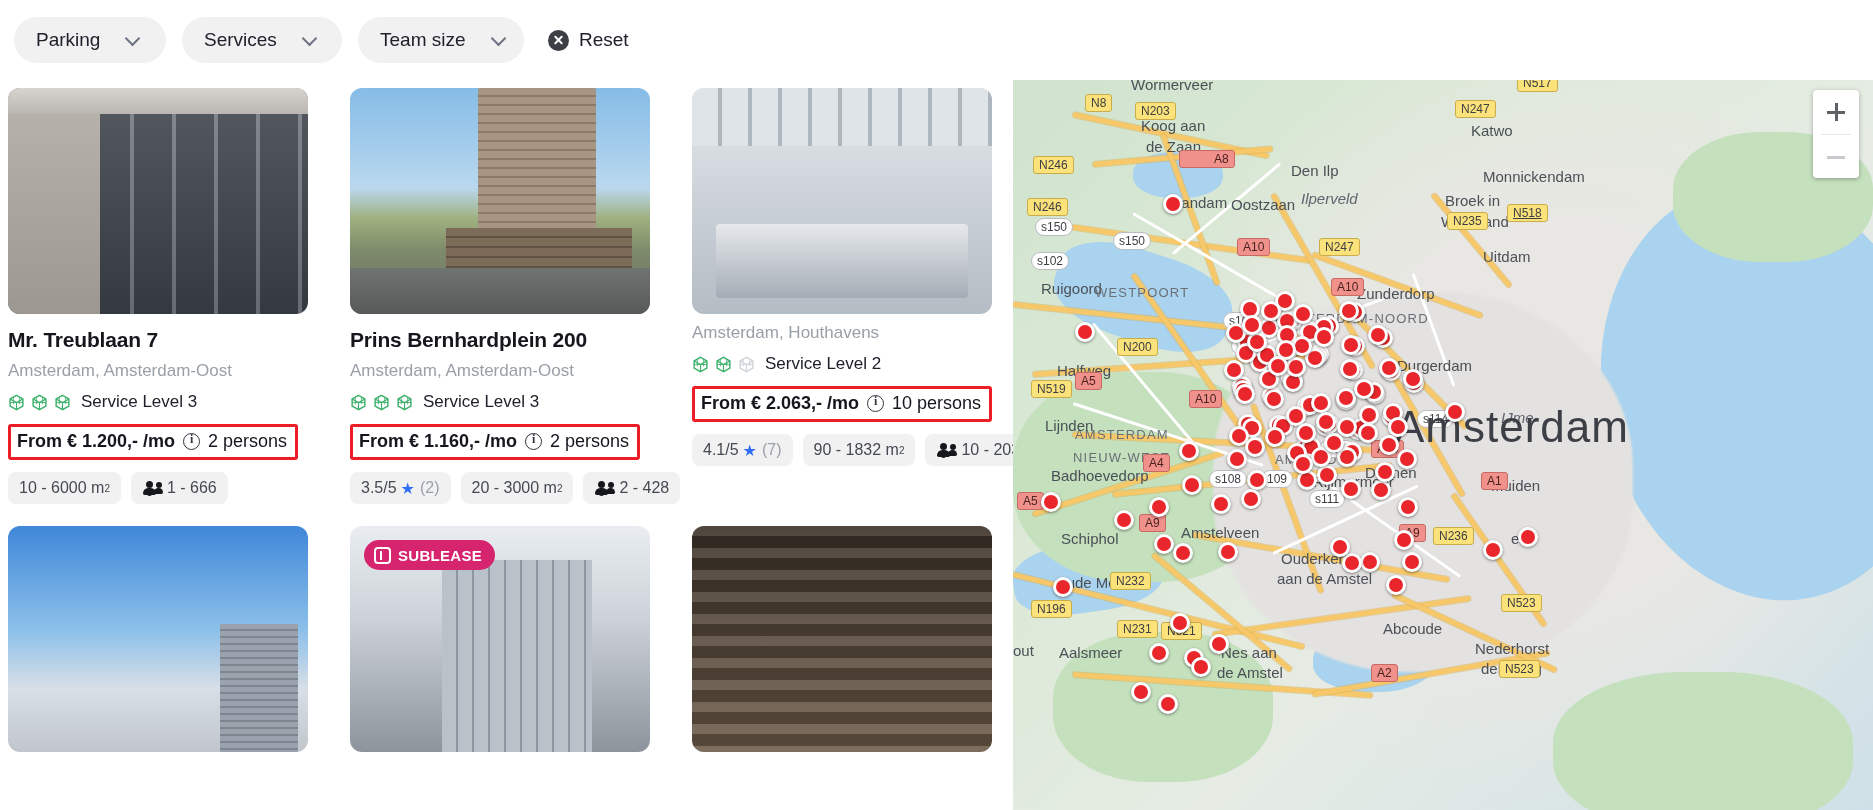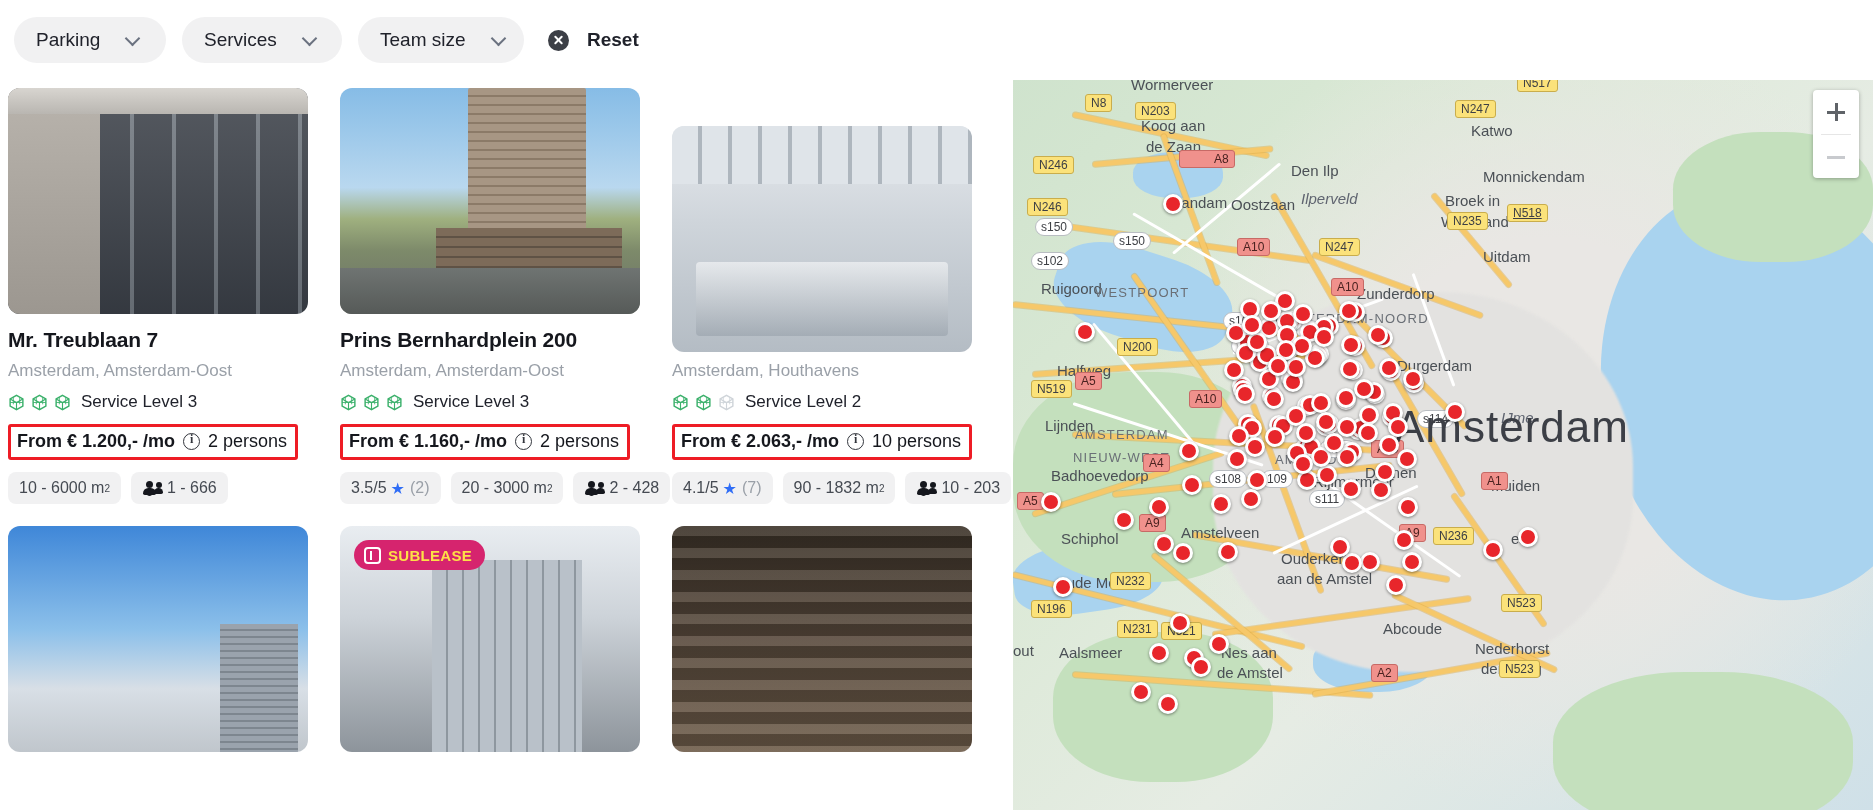--- a/index.html
+++ b/index.html
@@ -72,38 +72,36 @@
     position: absolute;
     left: 5px; top: 9.5px;
     width: 11px; height: 2px;
     background: #ffffff;
     border-radius: 1px;
   }
   .reset-x::before { transform: rotate(45deg); }
   .reset-x::after  { transform: rotate(-45deg); }
   .reset-label {
     font-size: 19px; color: #20222b;
-    margin-left: 18px;
-    font-weight: bold;
+    margin-left: 10px;
   }
 
   
   .results {
     position: absolute; left: 0; top: 66px;
     width: 1013px; height: 744px;
     overflow: hidden;
     background: #ffffff;
     padding: 0 0 0 0;
   }
   .grid {
     display: flex;
     flex-wrap: wrap;
     padding-left: 8px;
-    gap: 0 32px;
-    align-items: flex-end;
+    gap: 0 42px;
   }
   .card { width: 300px; margin-top: 22px; }
 
   .card-img {
     width: 300px; height: 226px;
     border-radius: 12px;
     position: relative;
     overflow: hidden;
     background: #c9cdd3;
     cursor: pointer;
@@ -190,21 +188,21 @@
     border-radius: 4px;
     margin-right: 7px;
     position: relative;
   }
   .badge-sublease .b-ico::after {
     content: "";
     position: absolute; left: 4px; top: 2px;
     width: 2px; height: 9px; background: #fff;
   }
   .badge-sublease .b-txt {
-    color: #fde047; font-size: 15px; font-weight: 600;
+    color: #ffffff; font-size: 15px; font-weight: 600;
     letter-spacing: .3px;
   }
 
   .card-title {
     font-size: 21px; font-weight: 700; color: #15171d;
     margin-top: 14px; letter-spacing: -.2px;
     cursor: pointer;
   }
   .card-loc {
     font-size: 17px; color: #9aa0a8;

